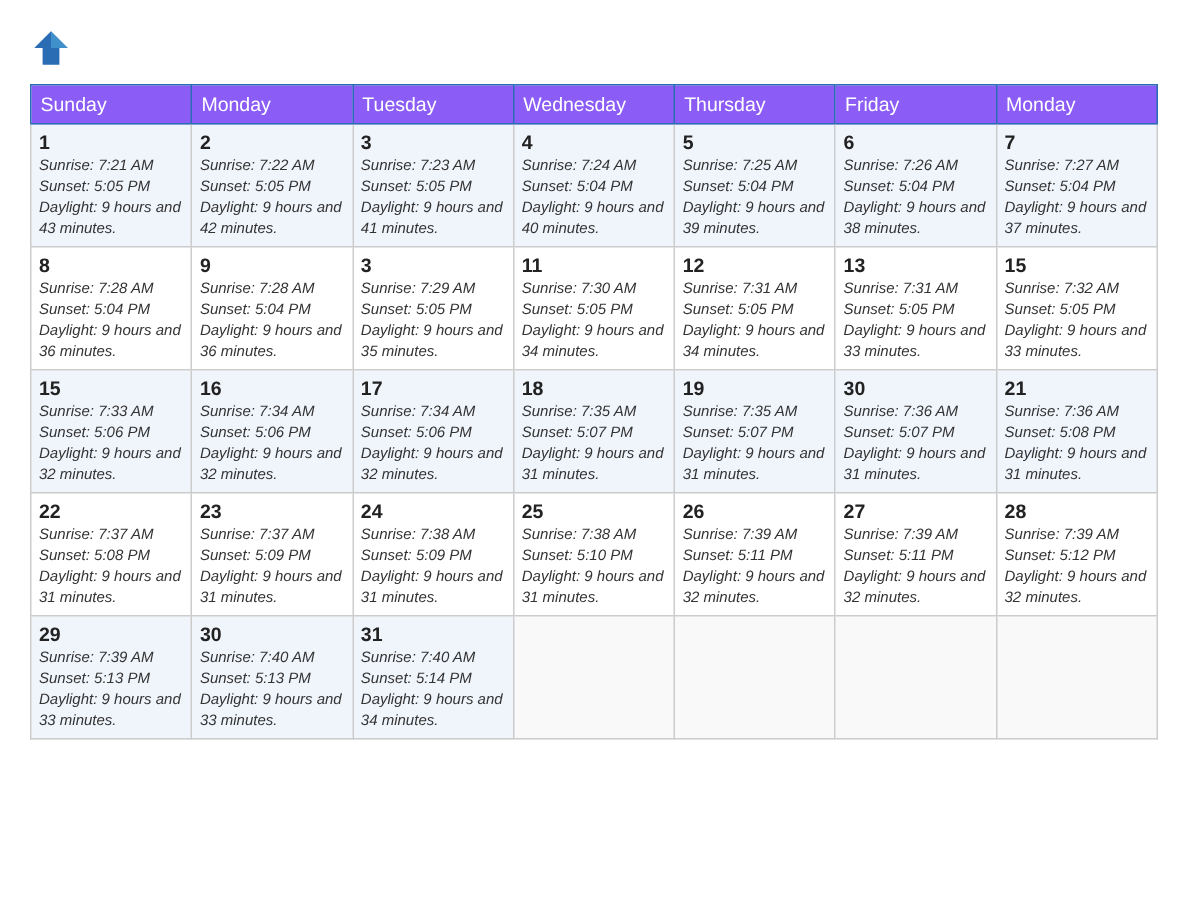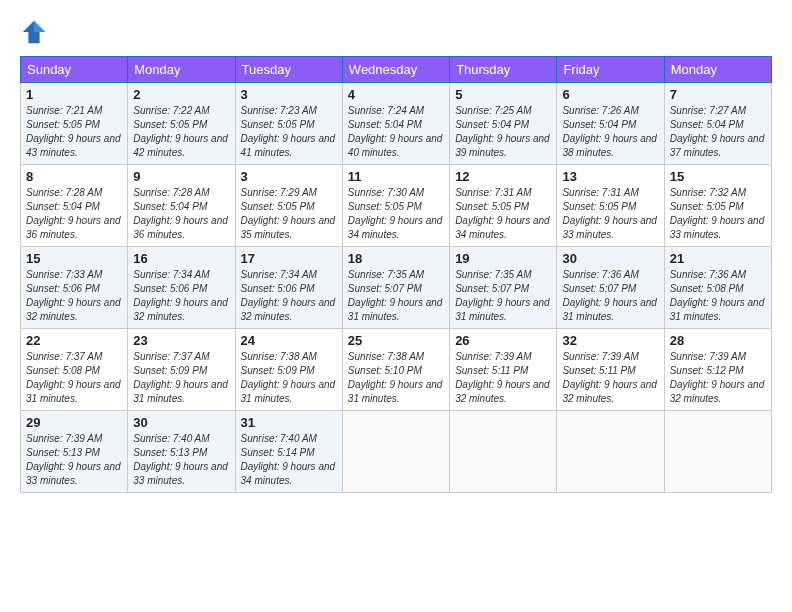--- a/index.html
+++ b/index.html
@@ -340,21 +340,21 @@
         </td>
           <td>
           <span class="day-num">26</span>
           <div class="day-info">
             Sunrise: 7:39 AM<br>
             Sunset: 5:11 PM<br>
             Daylight: 9 hours and 32 minutes.
           </div>
         </td>
           <td>
-          <span class="day-num">32</span>
+          <span class="day-num">27</span>
           <div class="day-info">
             Sunrise: 7:39 AM<br>
             Sunset: 5:11 PM<br>
             Daylight: 9 hours and 32 minutes.
           </div>
         </td>
           <td>
           <span class="day-num">28</span>
           <div class="day-info">
             Sunrise: 7:39 AM<br>

